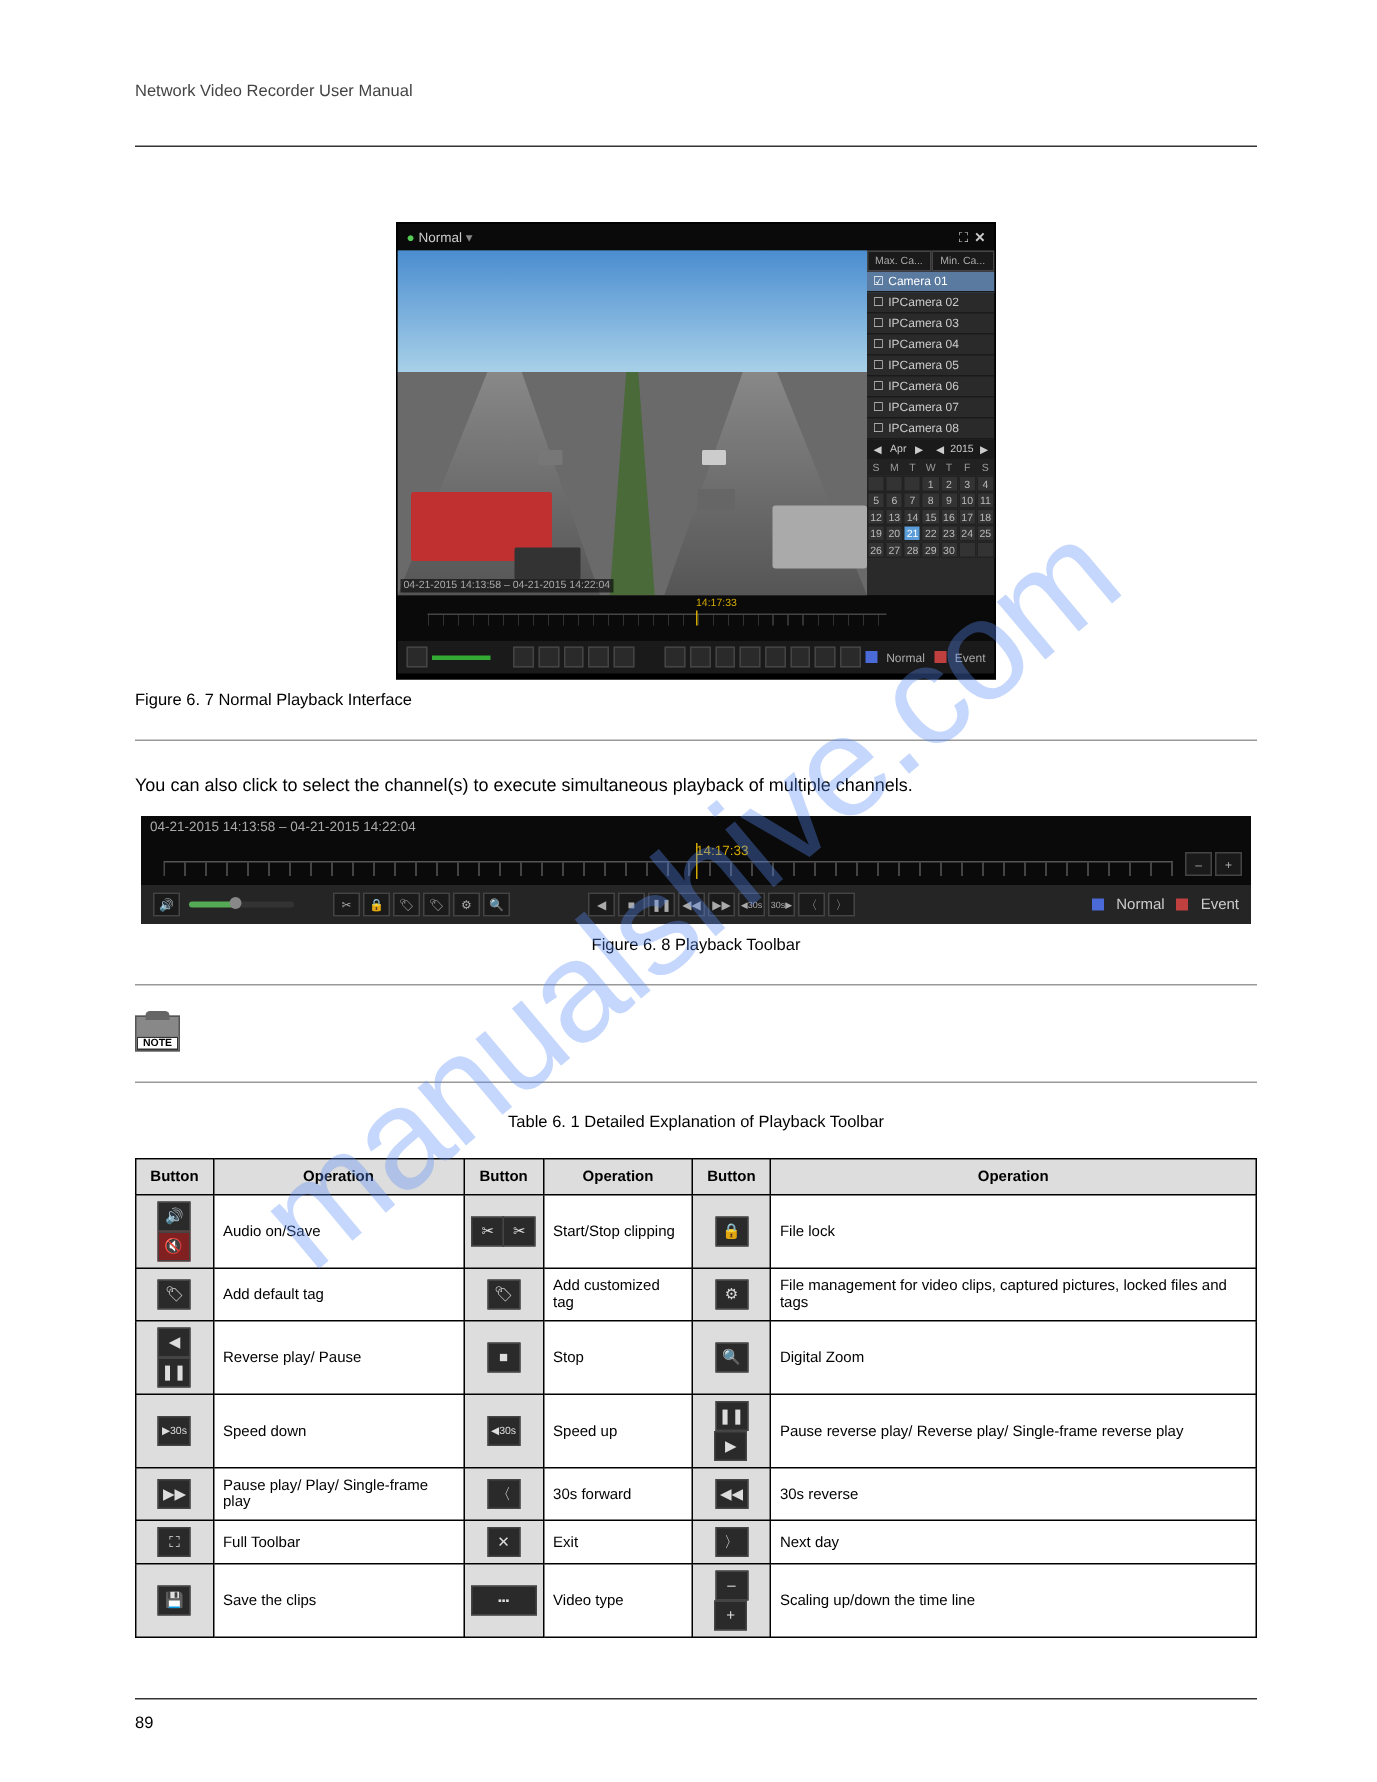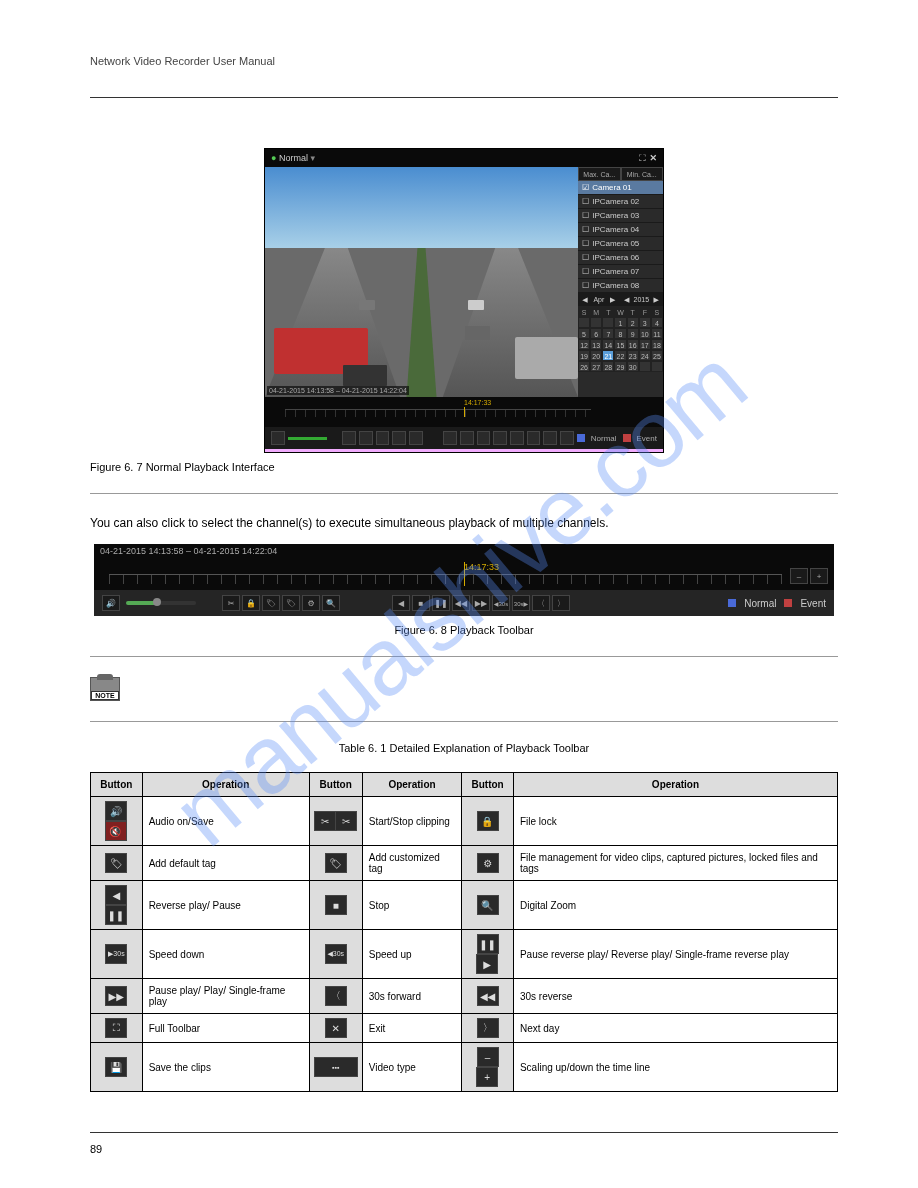--- a/index.html
+++ b/index.html
@@ -9,21 +9,21 @@
   .footer-line { border: none; border-top: 1px solid #333; margin-top: 40px; }
   .page-num { text-align: left; font-size: 11px; margin-top: 10px; }
   .caption { font-size: 11px; margin: 8px 0 18px 0; }
   .body-text { font-size: 12px; margin: 12px 0; line-height: 1.5; }
   .hr-inner { border: none; border-top: 1px solid #999; margin: 20px 0; }
   
   
   .watermark { position: absolute; left: 50%; top: 50%; transform: translate(-50%, -50%) rotate(-40deg); font-size: 95px; color: rgba(90, 140, 245, 0.35); font-weight: 400; z-index: 5; pointer-events: none; letter-spacing: -2px; }
   
   
-  .screenshot { width: 400px; height: 305px; margin: 0 auto; background: #f0abfc; position: relative; overflow: hidden; border: 1px solid #000; }
+  .screenshot { width: 400px; height: 305px; margin: 0 auto; background: #000000; position: relative; overflow: hidden; border: 1px solid #000; }
   .ss-titlebar { height: 18px; background: #0a0a0a; color: #ccc; font-size: 9px; padding: 3px 6px; display: flex; justify-content: space-between; align-items: center; }
   .ss-titlebar .right { display: flex; gap: 4px; }
   .ss-main { display: flex; height: 230px; }
   .ss-video { flex: 1; background: linear-gradient(180deg, #5a9dd8 0%, #7ab5e0 25%, #9ac8d5 35%, #888 36%, #606060 100%); position: relative; overflow: hidden; }
   .road-scene { position: absolute; inset: 0; }
   .sky { position: absolute; top: 0; left: 0; right: 0; height: 35%; background: linear-gradient(180deg, #4a8dd0, #a8d0e8); }
   .ground { position: absolute; top: 35%; left: 0; right: 0; bottom: 0; background: #6a6a6a; }
   .road-l { position: absolute; top: 35%; left: 0; width: 48%; height: 65%; background: linear-gradient(180deg, #888, #555); clip-path: polygon(40% 0, 55% 0, 90% 100%, 0 100%); }
   .road-r { position: absolute; top: 35%; right: 0; width: 48%; height: 65%; background: linear-gradient(180deg, #888, #555); clip-path: polygon(45% 0, 60% 0, 100% 100%, 10% 100%); }
   .median { position: absolute; top: 35%; left: 42%; width: 16%; height: 65%; background: #4a6a3a; clip-path: polygon(42% 0, 58% 0, 80% 100%, 20% 100%); }

